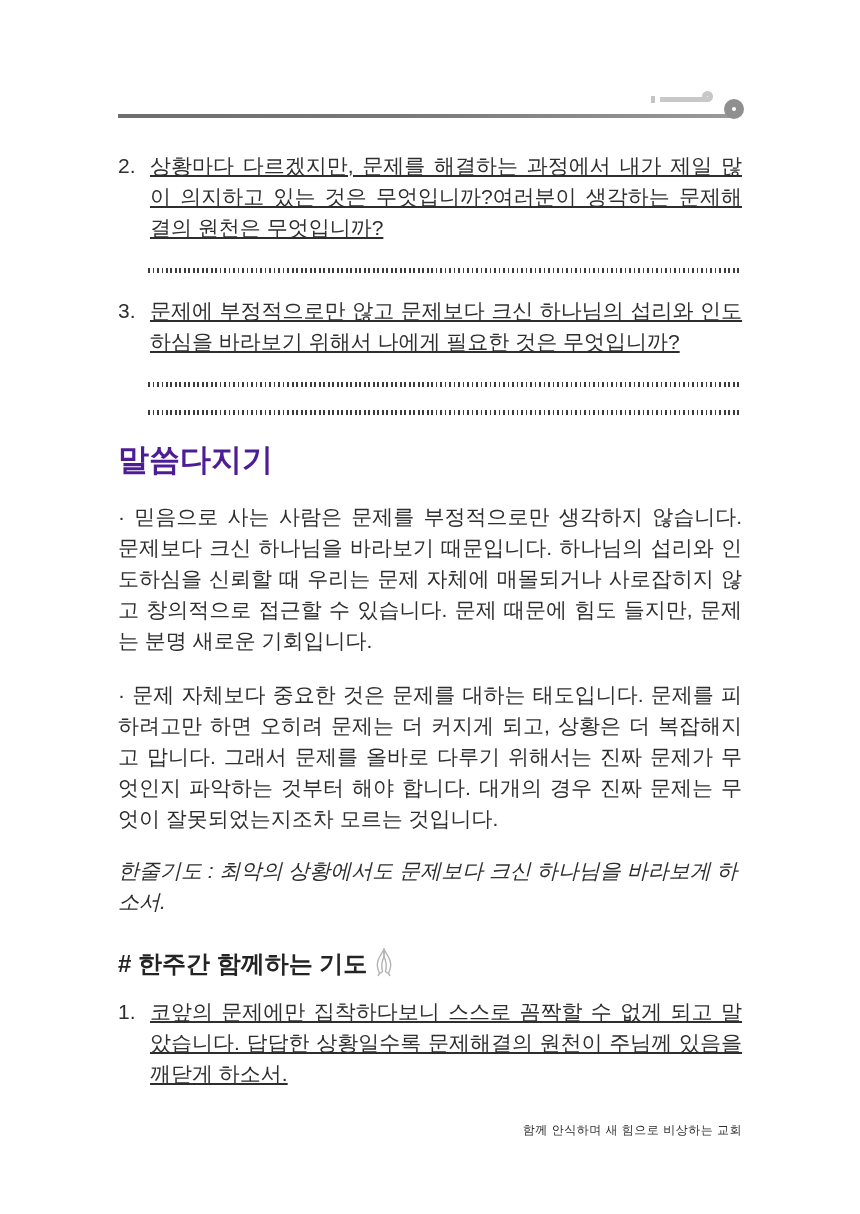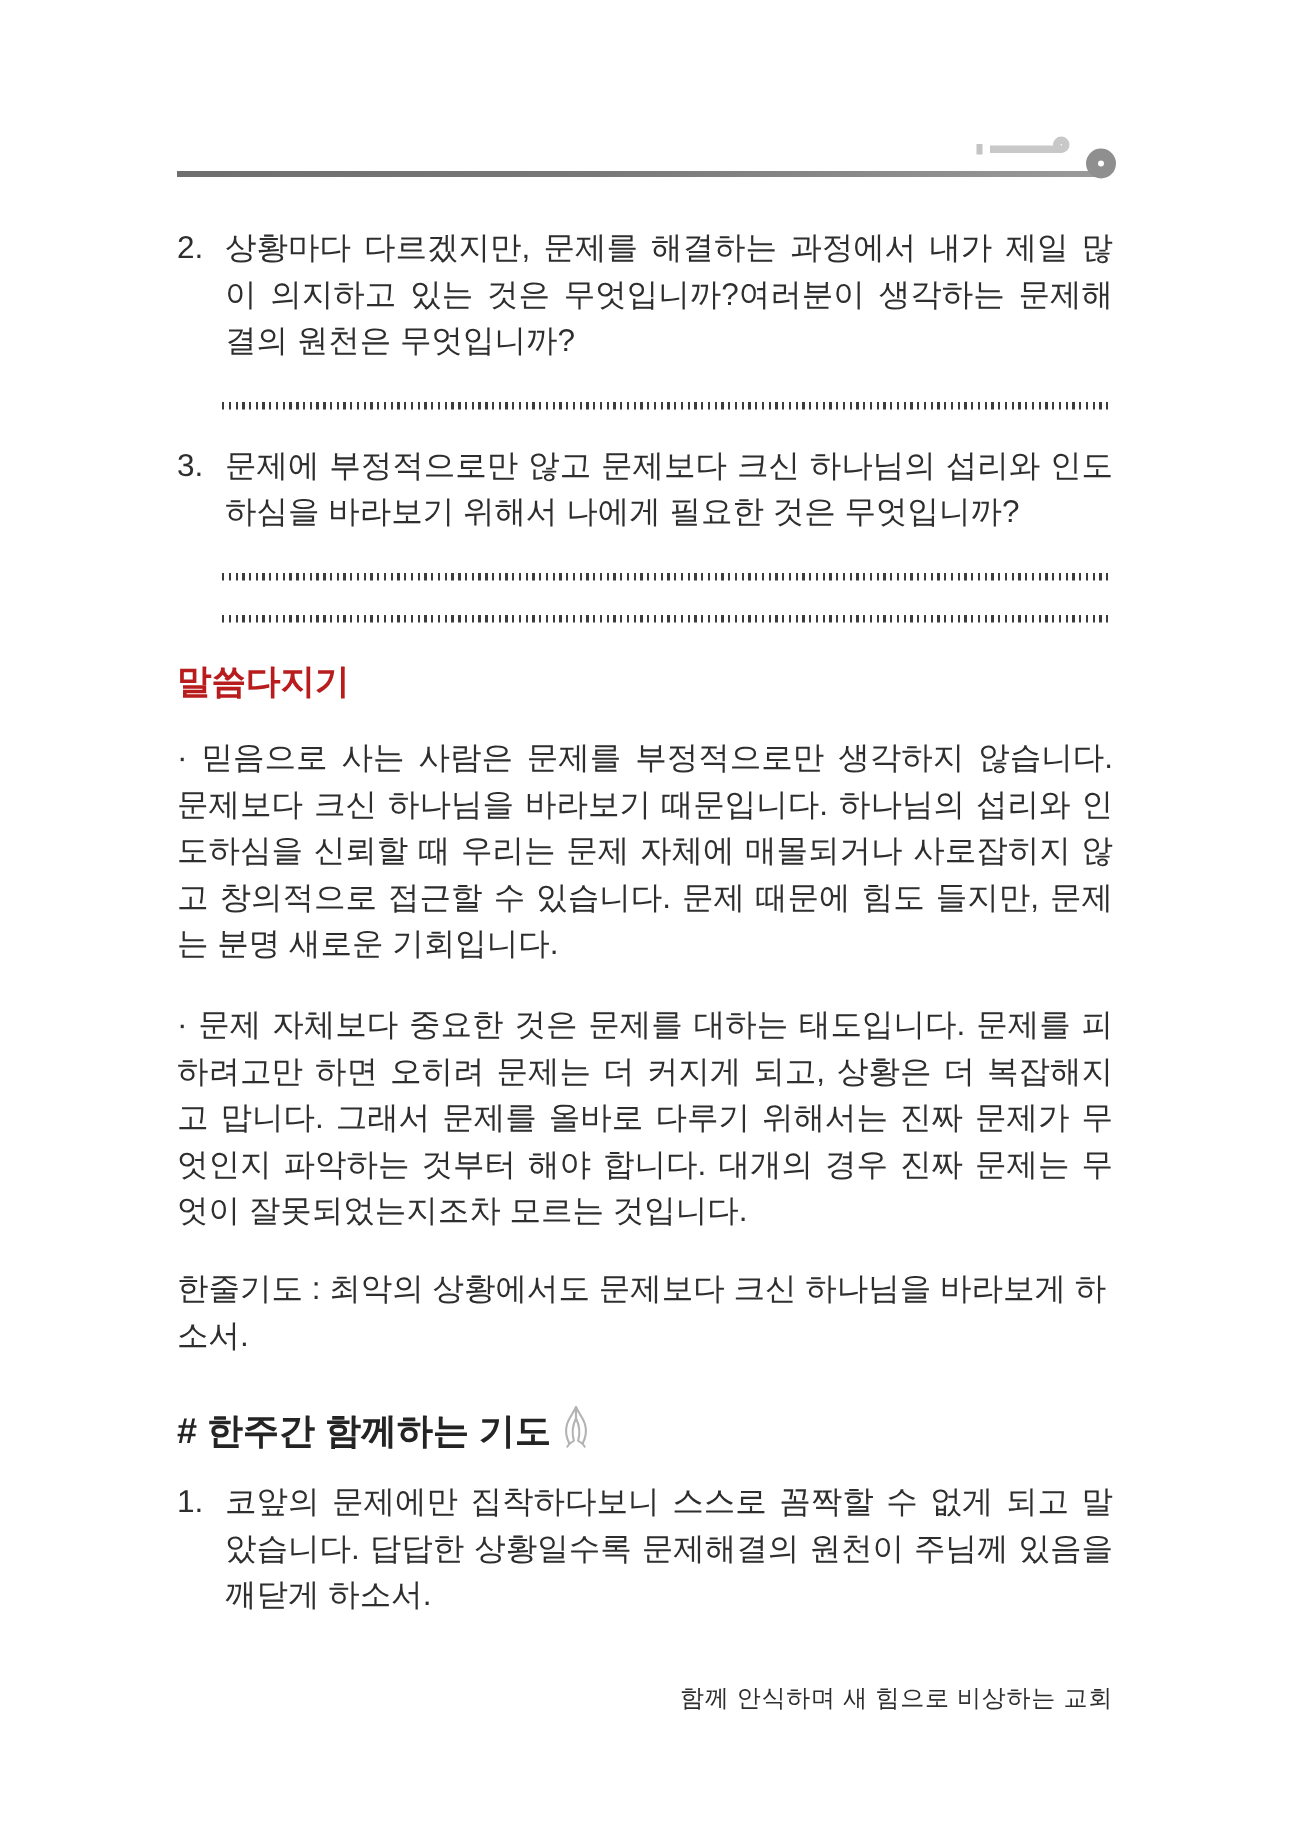--- a/index.html
+++ b/index.html
@@ -49,69 +49,70 @@
   }
   .body-text {
     font-size: 21px;
     line-height: 31px;
     text-align: justify;
     word-break: break-all;
   }
 
   .question { display: flex; }
   .q-num { width: 32px; flex-shrink: 0; font-size: 21px; line-height: 31px; }
-  .q-text { flex: 1; }
+  .q-text { flex: 1; text-decoration: underline; }
 
   .answer-line {
     height: 5px;
     margin-left: 30px;
     margin-top: 25px;
     background-image: repeating-linear-gradient(90deg, #3c3c3c 0px, #3c3c3c 1.5px, transparent 1.5px, transparent 4.5px);
     background-position: left bottom;
     background-size: 100% 5px;
     background-repeat: no-repeat;
   }
   .answer-line + .answer-line { margin-top: 23px; }
 
   .q3-block { margin-top: 22px; }
 
   .section-title {
     margin-top: 24px;
-    font-size: 23px;
+    font-size: 31px;
     font-weight: bold;
-    color: #b91c1c;
+    color: #4c1d95;
   }
   .para { margin-top: 20px; }
   .para + .para { margin-top: 23px; }
 
   .one-line-prayer {
     margin-top: 21px;
     font-size: 21px;
     line-height: 31px;
+    font-style: italic;
   }
 
   .prayer-header {
     margin-top: 28px;
     font-size: 24px;
     font-weight: 600;
     color: #242424;
     display: flex;
     align-items: center;
     gap: 4px;
   }
   .pray-icon { flex-shrink: 0; margin-top: 2px; }
 
   .prayer-item { display: flex; margin-top: 14px; }
   .prayer-item.first { margin-top: 13px; }
 
   .footer {
     position: absolute;
     right: 118px;
     top: 1122px;
-    font-size: 16px;
+    font-size: 12px;
     color: #2e2e2e;
     letter-spacing: 0.5px;
   }
 </style>
 </head>
 <body>
 
 <div class="ornament">
   <div class="main-rule"></div>
   <div class="small-tick"></div>

